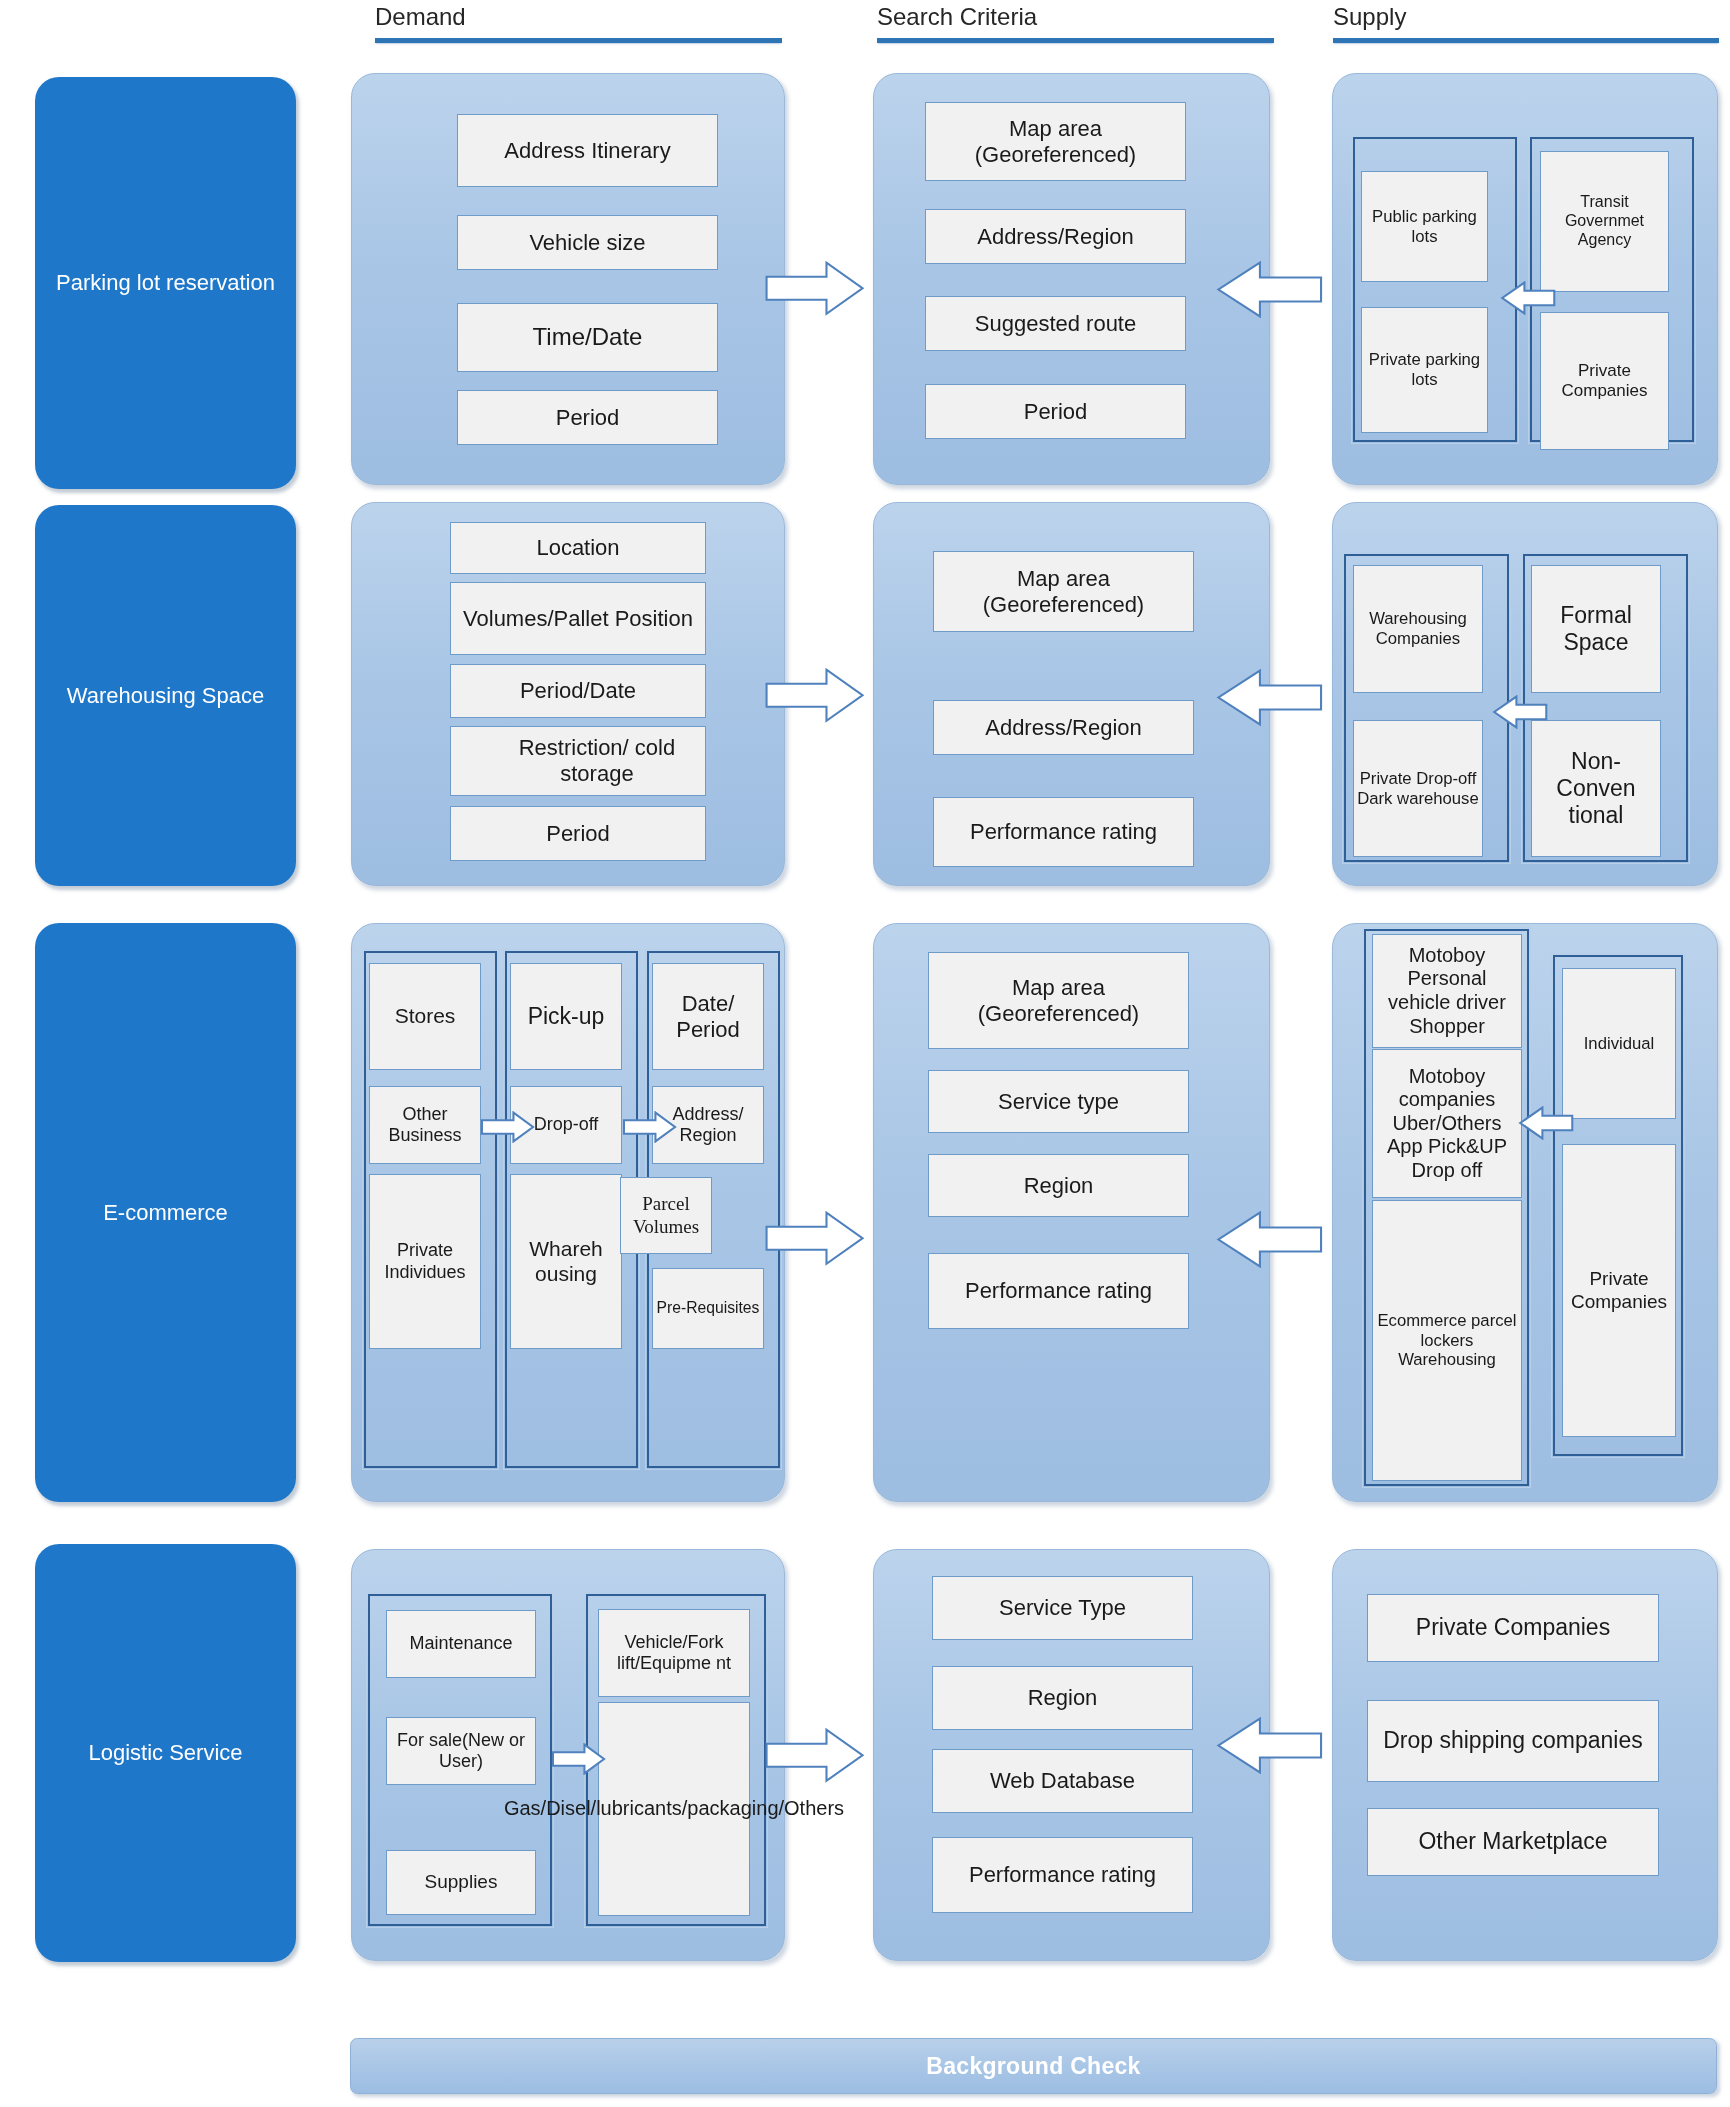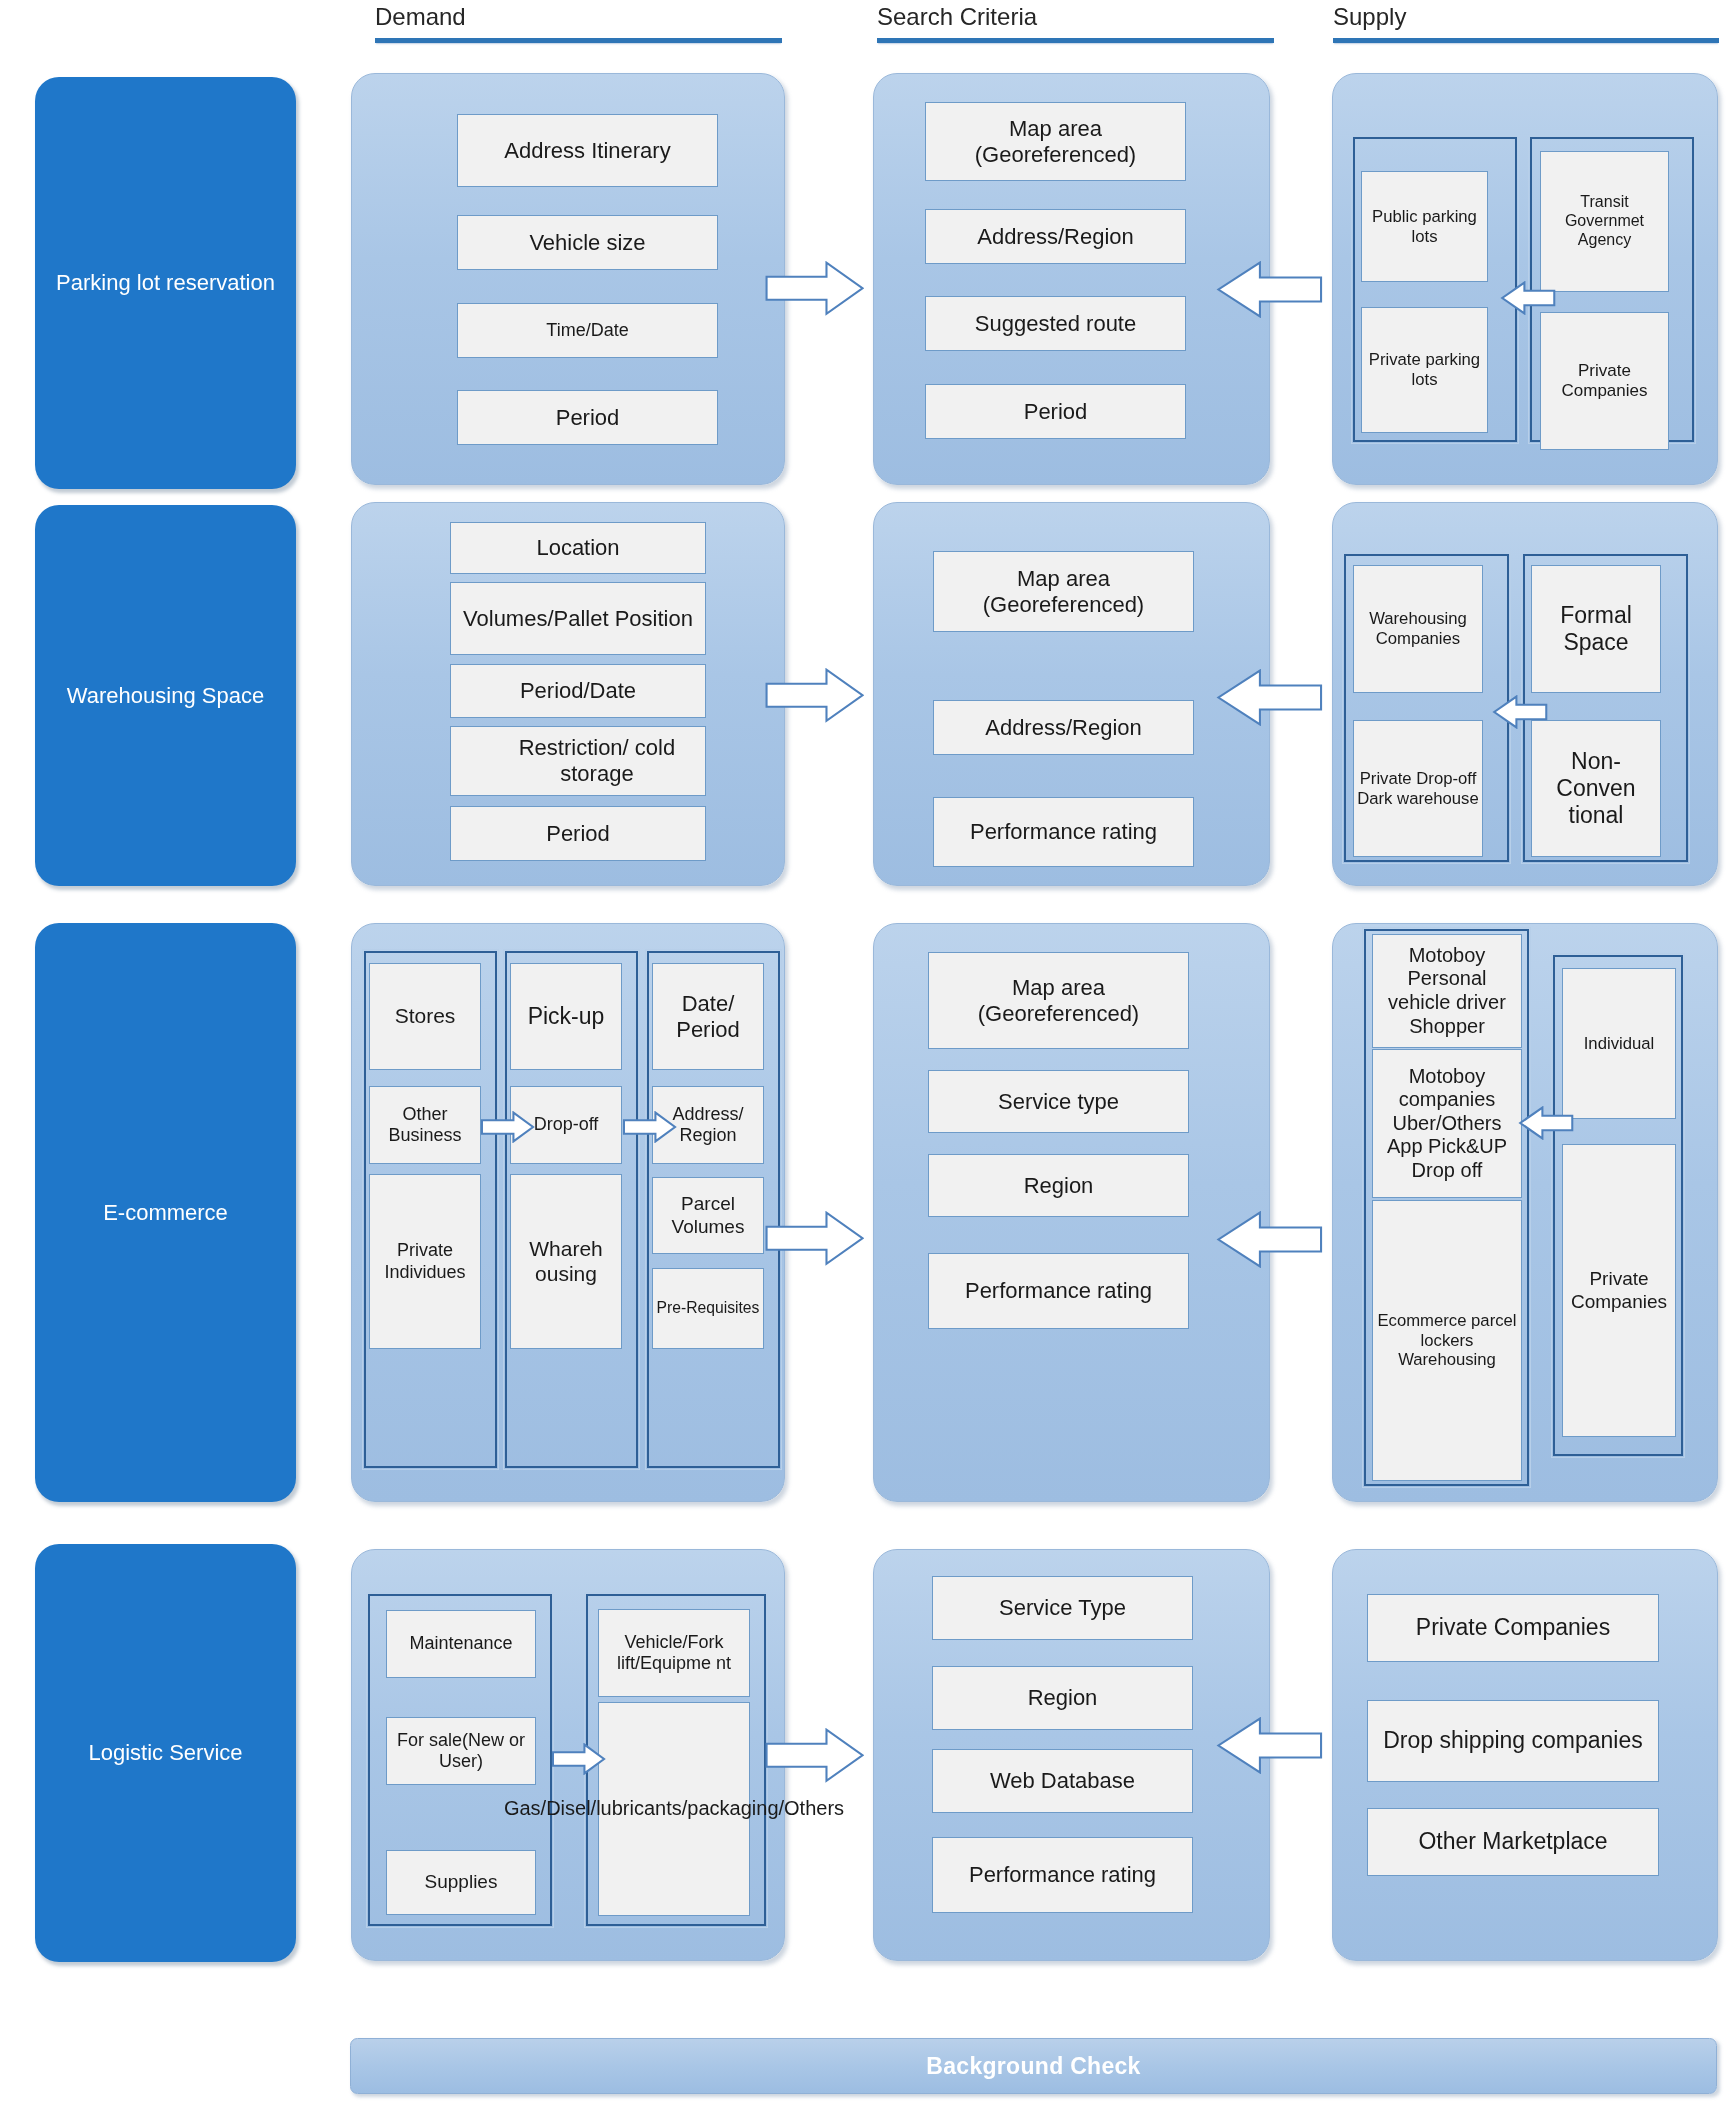--- a/index.html
+++ b/index.html
@@ -114,21 +114,21 @@
     <span>Logistic Service</span>
   </div>
 
   <div class="panel" style="left:351px; top:73px; width:434px; height:412px;"></div>
   <div class="box" style="left:457px; top:114px; width:261px; height:73px; font-size:22px;">
     <span>Address Itinerary</span>
   </div>
   <div class="box" style="left:457px; top:215px; width:261px; height:55px; font-size:22px;">
     <span>Vehicle size</span>
   </div>
-  <div class="box" style="left:457px; top:303px; width:261px; height:55px; font-size:18px;">
+  <div class="box" style="left:457px; top:303px; width:261px; height:69px; font-size:24px;">
     <span>Time/Date</span>
   </div>
   <div class="box" style="left:457px; top:390px; width:261px; height:55px; font-size:22px;">
     <span>Period</span>
   </div>
 
   <svg class="arrow-svg" style="left:765px; top:261px;" width="99" height="55" viewBox="0 0 190 105">
     <polygon points="3,30 118,30 118,3 187,52 118,101 118,74 3,74"></polygon>
   </svg>
 
@@ -248,21 +248,21 @@
     <span>Whareh ousing</span>
   </div>
 
   <div class="subgroup" style="left:647px; top:951px; width:133px; height:517px;"></div>
   <div class="box" style="left:652px; top:963px; width:112px; height:107px; font-size:22px;">
     <span>Date/ Period</span>
   </div>
   <div class="box" style="left:652px; top:1086px; width:112px; height:78px; font-size:18px;">
     <span>Address/ Region</span>
   </div>
-  <div class="box" style="left:652px; top:1177px; width:112px; height:77px; font-size:19px;">
+  <div class="box" style="left:620px; top:1177px; width:92px; height:77px; font-size:19px;font-family:Liberation Serif, serif;">
     <span>Parcel Volumes</span>
   </div>
   <div class="box" style="left:652px; top:1268px; width:112px; height:81px; font-size:15.7px;">
     <span>Pre-Requisites</span>
   </div>
 
   <svg class="arrow-svg" style="left:480px; top:1111px;" width="55" height="32" viewBox="0 0 105 62">
     <polygon points="3,18 64,18 64,3 102,31 64,59 64,44 3,44"></polygon>
   </svg>
   <svg class="arrow-svg" style="left:622px; top:1111px;" width="55" height="32" viewBox="0 0 105 62">

